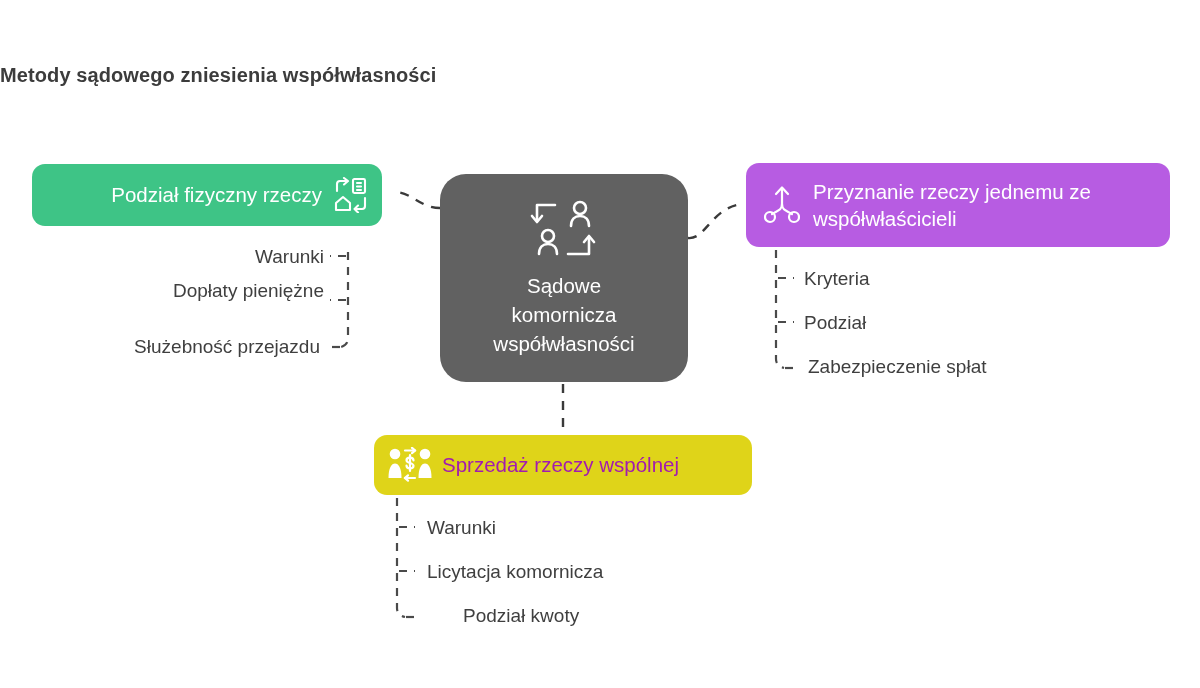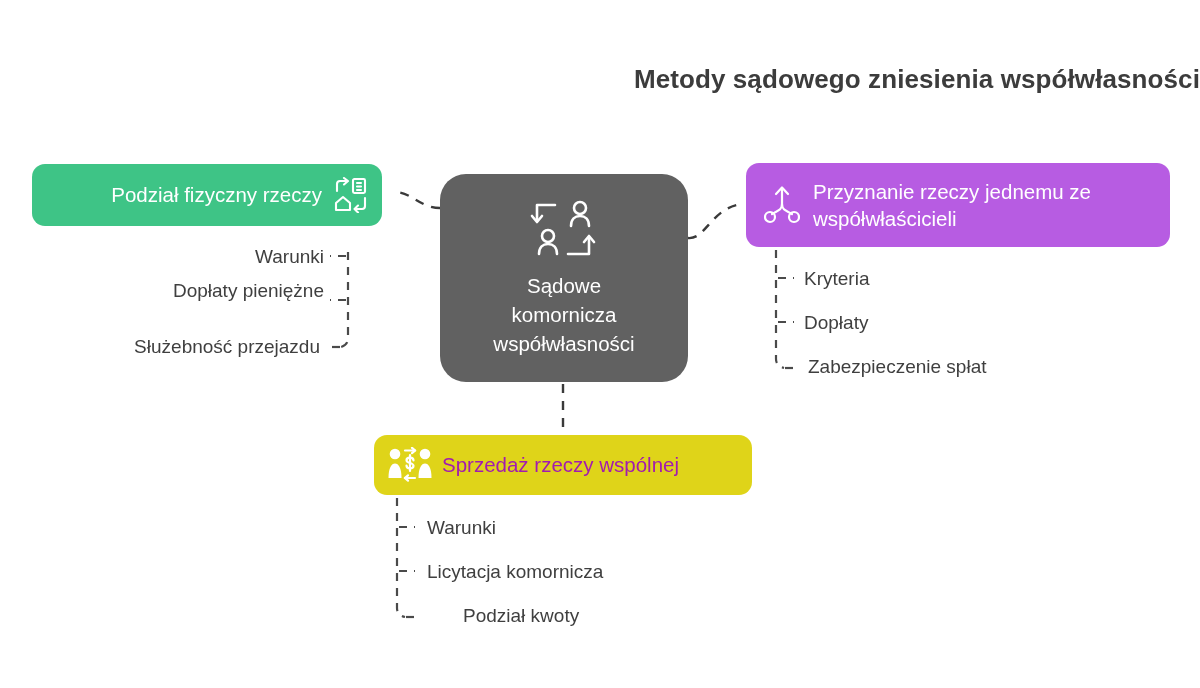--- a/index.html
+++ b/index.html
@@ -20,22 +20,22 @@
     width: 1200px;
     height: 688px;
   }
 
   
   .title {
     position: absolute;
     left: 0;
     top: 64px;
     width: 1200px;
-    text-align: right;
-    font-size: 26px;
+    text-align: left;
+    font-size: 20px;
     font-weight: bold;
     color: #3c3c3c;
     letter-spacing: 0.1px;
   }
 
   
   #connectors {
     position: absolute;
     left: 0;
     top: 0;
@@ -268,20 +268,20 @@
       </svg>
     </span>
     <span class="node-label">Sprzedaż rzeczy wspólnej</span>
   </div>
 
   <div class="sub sub-left" style="right:876px; top:246px;">Warunki</div>
   <div class="sub sub-left" style="right:876px; top:280px;">Dopłaty pieniężne</div>
   <div class="sub sub-left" style="right:880px; top:336px;">Służebność przejazdu</div>
 
   <div class="sub sub-right" style="left:804px; top:268px;">Kryteria</div>
-  <div class="sub sub-right" style="left:804px; top:312px;">Dopłaty</div>
+  <div class="sub sub-right" style="left:804px; top:312px;">Podział</div>
   <div class="sub sub-right" style="left:808px; top:356px;">Zabezpieczenie spłat</div>
 
   <div class="sub sub-right" style="left:427px; top:517px;">Warunki</div>
   <div class="sub sub-right" style="left:427px; top:561px;">Licytacja komornicza</div>
   <div class="sub sub-right" style="left:431px; top:605px;margin-left:32px;">Podział kwoty</div>
 
 </div>
 
 </body></html>

